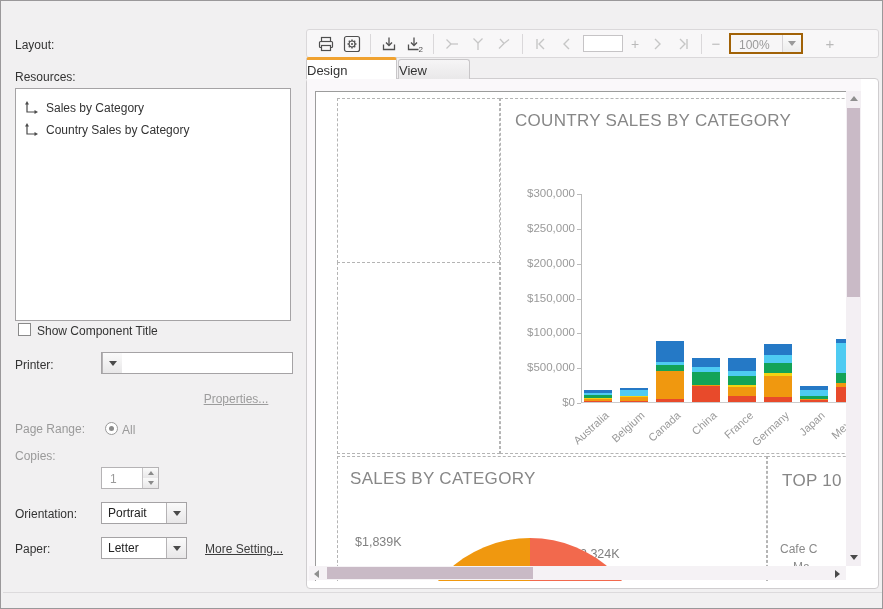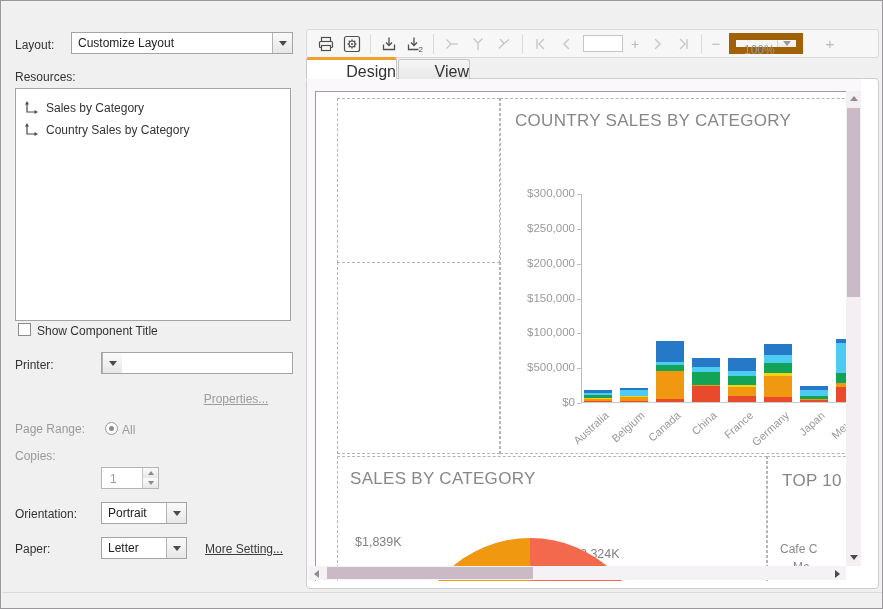--- a/index.html
+++ b/index.html
@@ -29,26 +29,26 @@
   .spinner .sbtns{width:16px;display:flex;flex-direction:column;border-left:1px solid #c5c3c5;}
   .spinner .sbtn{flex:1;background:linear-gradient(#fafafa,#e8e7e8);display:flex;align-items:center;justify-content:center;}
   .tri-up{width:0;height:0;border-left:3px solid transparent;border-right:3px solid transparent;border-bottom:4px solid #8a8a8a;}
   .tri-dn{width:0;height:0;border-left:3px solid transparent;border-right:3px solid transparent;border-top:4px solid #8a8a8a;}
   
   .toolbar{position:absolute;left:305px;top:28px;width:573px;height:29px;background:#f8f7f8;border:1px solid #dad8da;border-radius:3px;display:flex;align-items:center;padding-left:6px;}
   .tbtn{width:26px;height:24px;display:flex;align-items:center;justify-content:center;background:none;border:none;padding:0;}
   .tsep{width:1px;height:20px;background:#dad8da;margin:0 5px;}
   .glyph{color:#b9b9b9;font-size:14px;width:18px;text-align:center;}
   .pageinput{width:40px;height:17px;background:#fff;border:1px solid #c6c4c6;margin:0 3px;}
-  .zoomcombo{display:flex;width:74px;height:21px;border:7px solid #a16207;background:#f7f6f7;margin:0 4px;}
+  .zoomcombo{display:flex;width:74px;height:21px;border:2px solid #a16207;background:#f7f6f7;margin:0 4px;}
   .zoomcombo .val{flex:1;padding:3px 0 0 8px;color:#9a9a9a;}
   .zoomcombo .btn{width:19px;display:flex;align-items:center;justify-content:center;background:linear-gradient(#fbfbfb,#ececec);border-left:1px solid #d5d3d5;}
   .zoomcombo .arr-down{border-top-color:#9a9a9a;}
   
-  .tab{position:absolute;text-align:right;font-size:16px;color:#333;}
+  .tab{position:absolute;text-align:left;font-size:13px;color:#333;}
   .tab-active{left:305px;top:56px;width:91px;height:22px;background:#fff;border:1px solid #c8c6c8;border-top:3px solid #f0a230;border-bottom:none;border-radius:3px 3px 0 0;padding-top:3px;z-index:3;}
   .tab-idle{left:397px;top:58px;width:72px;height:20px;background:linear-gradient(#f6f5f6,#e9e8e9);border:1px solid #c8c6c8;border-bottom:none;border-radius:3px 3px 0 0;padding-top:3px;z-index:3;}
   .panel{position:absolute;left:305px;top:77px;width:573px;height:511px;background:#fff;border:1px solid #cfcdcf;border-radius:4px;z-index:2;}
   .viewport{position:absolute;left:306px;top:78px;width:554px;height:502px;background:#faf8fa;overflow:hidden;z-index:2;}
   .page{position:absolute;left:8px;top:12px;width:600px;height:560px;background:#fff;border:1px solid #9c9c9c;}
   .comp{position:absolute;border:1px dashed #b4b4b4;overflow:hidden;}
   .ctitle{position:absolute;font-size:17px;color:#878787;letter-spacing:0.3px;white-space:nowrap;}
   .axis{position:absolute;left:80px;top:95px;width:330px;height:209px;border-left:1px solid #bbb;border-bottom:1px solid #ccc;}
   .ytick-lbl{position:absolute;width:70px;left:4px;text-align:right;font-size:11.5px;color:#9a9a9a;}
   .ytick-mark{position:absolute;width:4px;height:1px;background:#bbb;left:76px;}
@@ -64,26 +64,20 @@
   .sarr{position:absolute;width:0;height:0;}
   .footerline{position:absolute;left:2px;top:591px;width:879px;height:1px;background:#dcdadc;}
 </style>
 </head>
 <body>
 
 <div class="dialog">
 
 
   <span class="lbl" style="left:14px;top:37px;">Layout:</span>
-  <div class="combo" style="left:70px;top:31px;width:222px;">
-    <span class="val">Customize Layout</span>
-    <span class="btn">
-        <span class="arr-down"></span>
-      </span>
-  </div>
 
   <span class="lbl" style="left:14px;top:69px;">Resources:</span>
   <div class="listbox">
       <div class="res-row">
         <span class="ric"><svg width="14" height="14" viewBox="0 0 14 14">
             <g fill="none" stroke="#4a4a4a" stroke-width="1.2">
               <polyline points="3,2 3,11 12,11"></polyline>
             </g>
             <polygon points="3,0 1,3.5 5,3.5" fill="#4a4a4a"></polygon>
             <polygon points="14,11 10.5,9 10.5,13" fill="#4a4a4a"></polygon>

